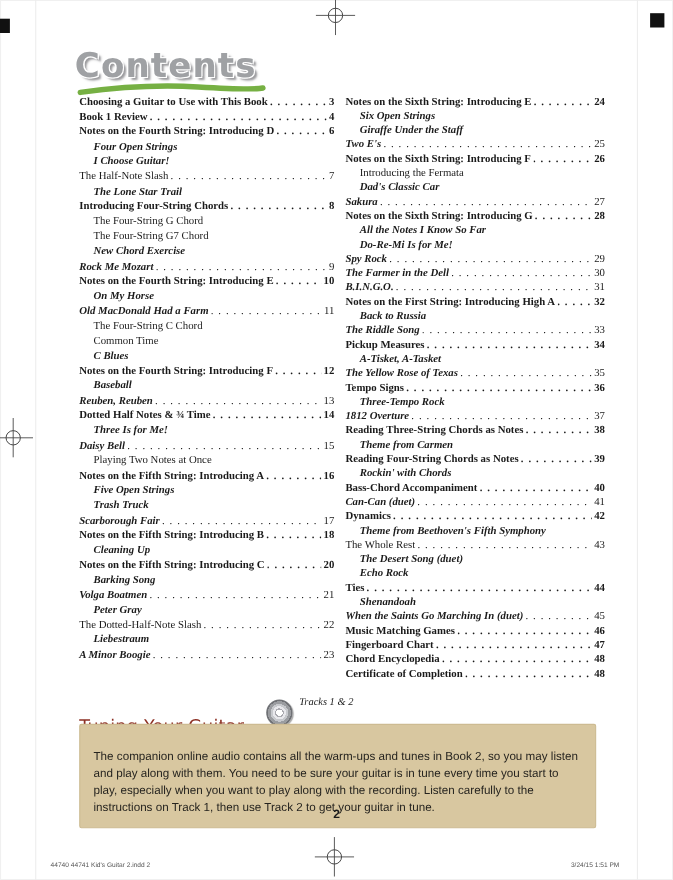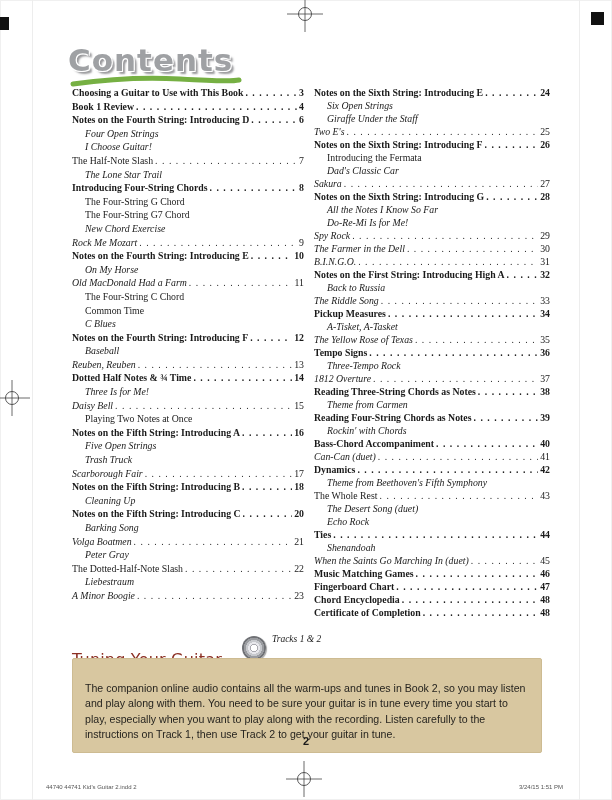--- a/index.html
+++ b/index.html
@@ -26,21 +26,21 @@
   .swoosh{margin-top:-4px;margin-left:2px;display:block;}
 
   
   .toc-col{position:absolute;top:86px;font-size:9.8px;}
   #toc-left{left:72px;width:232px;line-height:13.6px;}
   #toc-right{left:314px;width:236px;line-height:13.0px;}
   .entry{display:flex;align-items:baseline;white-space:nowrap;}
   .entry .lab{white-space:nowrap;}
   .entry.ind{padding-left:13px;}
   .entry.s-bold{font-weight:700;}
-  .entry.s-italic .lab{font-style:italic;}
+  .entry.s-italic .lab{font-style:italic;font-weight:bold;}
   .dots{flex:1;min-width:0;overflow:hidden;white-space:nowrap;margin:0 2px;}
   .dots::after{content:". . . . . . . . . . . . . . . . . . . . . . . . . . . . . . . . . . . . . . . . . . . . . . . .";letter-spacing:1px;}
   .pg{flex:none;}
 
   
   .tuning-row{position:absolute;left:72px;top:627px;display:flex;align-items:center;}
   .tuning-heading{
     font-family:"DejaVu Sans", sans-serif;font-weight:normal;font-size:16px;
     color:#8c2f23;letter-spacing:.2px;margin-top:23px;
   }

